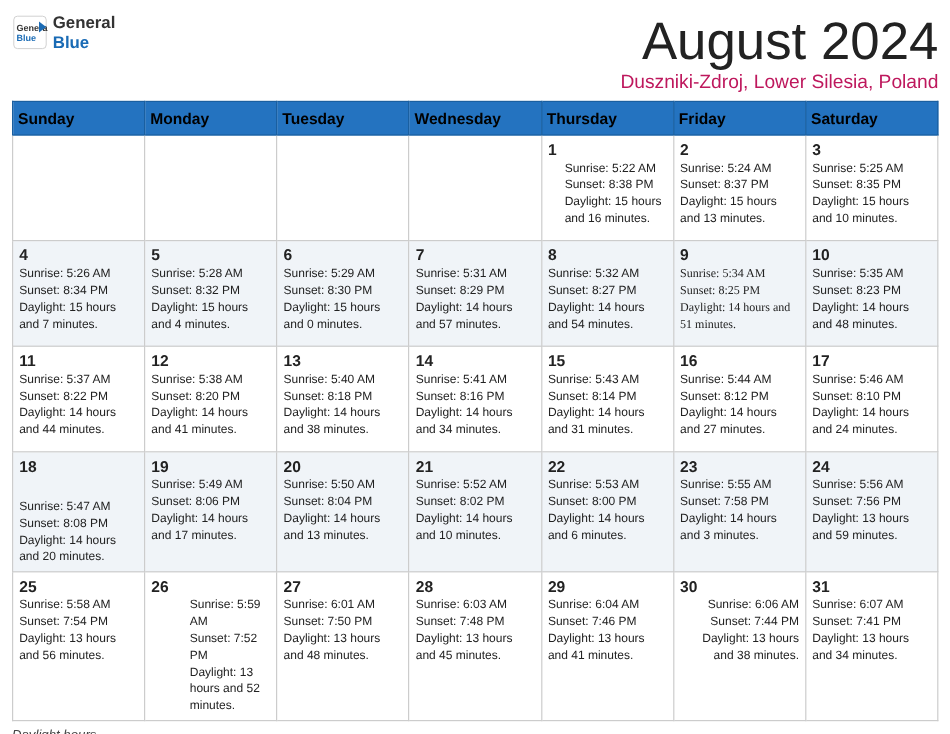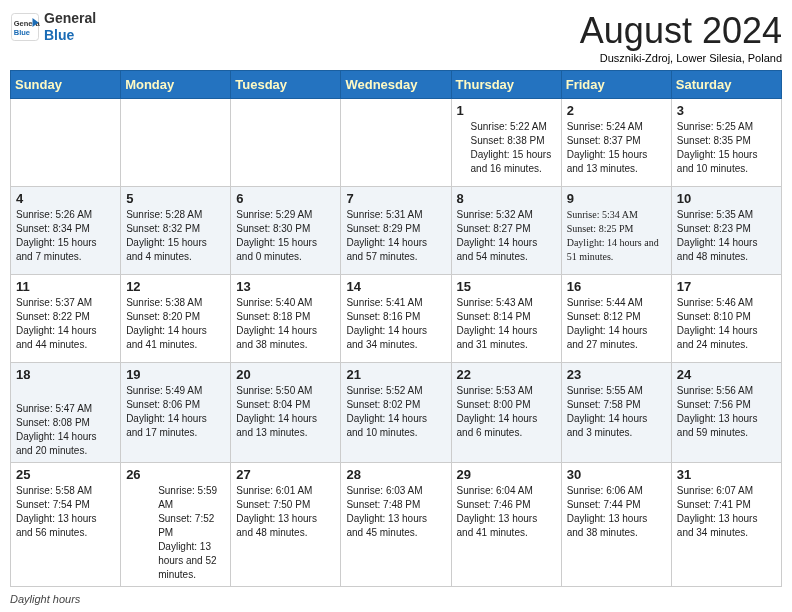--- a/index.html
+++ b/index.html
@@ -22,37 +22,37 @@
       gap: 4px;
     }
     .logo-icon {
       width: 30px;
       height: 30px;
     }
     .title-block {
       text-align: right;
     }
     .month-year {
-      font-size: 36px;
+      font-size: 44px;
       font-weight: normal;
       color: #222;
     }
     .subtitle {
-      font-size: 11px;
-      color: #000000;
+      font-size: 16px;
+      color: #be185d;
       margin-left: 12px;
     }
     .calendar {
       width: 100%;
       border-collapse: collapse;
       border: 1px solid #ccc;
     }
     .calendar th {
       background-color: #2473c0;
-      color: #fef9c3;
+      color: #000000;
       font-size: 13px;
       font-weight: bold;
       padding: 6px 4px;
       text-align: left;
       border: 1px solid #1a5fa0;
     }
     .calendar td {
       vertical-align: top;
       border: 1px solid #ccc;
       padding: 4px 5px;
@@ -309,21 +309,21 @@
 Daylight: 13 hours and 45 minutes.</div>
         </td>
         <td>
           <span class="day-num">29</span>
           <div class="day-info" style="white-space: pre-line;">Sunrise: 6:04 AM
 Sunset: 7:46 PM
 Daylight: 13 hours and 41 minutes.</div>
         </td>
         <td>
           <span class="day-num">30</span>
-          <div class="day-info" style="white-space: pre-line;">Sunrise: 6:06 AM
+          <div class="day-info" style="white-space: pre-line; text-align: right;">Sunrise: 6:06 AM
 Sunset: 7:44 PM
 Daylight: 13 hours and 38 minutes.</div>
         </td>
         <td>
           <span class="day-num">31</span>
           <div class="day-info" style="white-space: pre-line;">Sunrise: 6:07 AM
 Sunset: 7:41 PM
 Daylight: 13 hours and 34 minutes.</div>
         </td>
       </tr>

